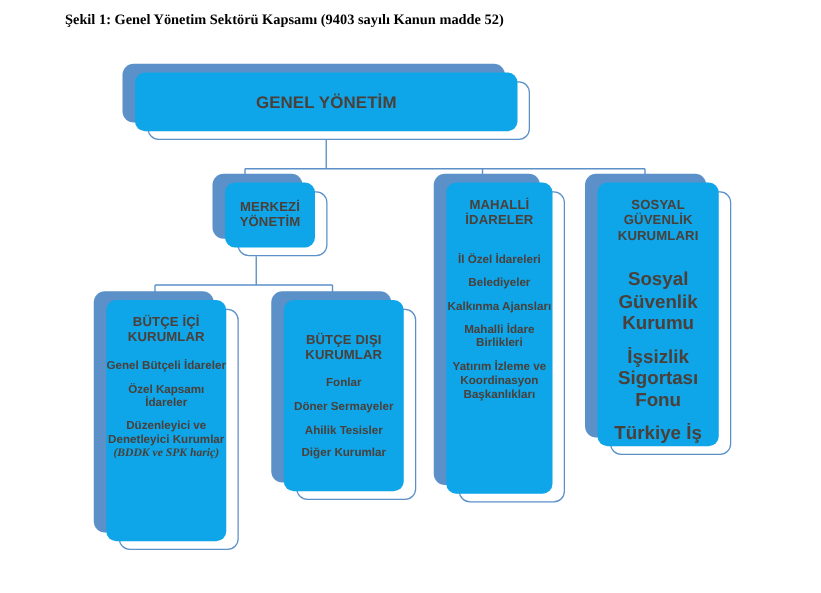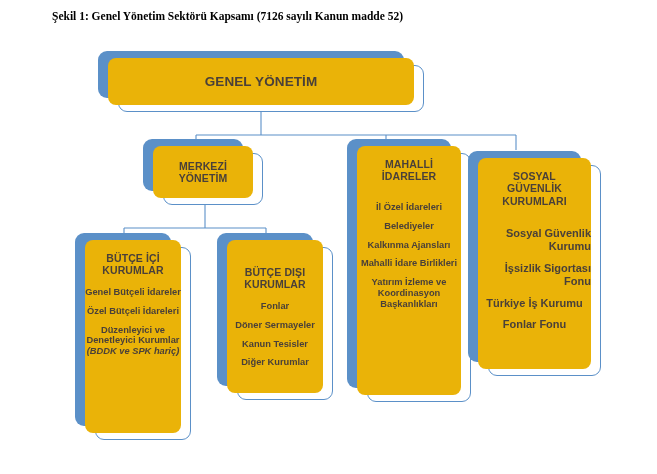--- a/index.html
+++ b/index.html
@@ -74,21 +74,21 @@
     border-radius: 9px;
     background: transparent;
   }
   
   .node .panel {
     position: absolute;
     left: 0;
     top: 0;
     right: 0;
     bottom: 0;
-    background: #eab308;
+    background: #0ea5e9;
     border-radius: 8px;
     display: flex;
     flex-direction: column;
     align-items: center;
     box-sizing: border-box;
     overflow: hidden;
   }
 
   .node-title {
     font-weight: bold;
@@ -104,71 +104,72 @@
     width: 100%;
   }
   .node-item {
     font-weight: bold;
     color: #4A4039;
     text-align: center;
     line-height: 1.17;
   }
   .node-item .ital {
     font-style: italic;
+    font-family: Liberation Serif, serif;
   }
 
   
   #node-genel-yonetim {
     left: 108px; top: 58px; width: 306px; height: 47px;
   }
   #node-genel-yonetim .panel { justify-content: center; }
   #node-genel-yonetim .node-title { font-size: 13.5px; }
 
   #node-merkezi-yonetim {
-    left: 153px; top: 146px; width: 100px; height: 52px;
+    left: 180px; top: 146px; width: 72px; height: 52px;
   }
   #node-merkezi-yonetim .panel { justify-content: center; }
   #node-merkezi-yonetim .node-title { font-size: 10.5px; }
 
   #node-mahalli-idareler {
-    left: 357px; top: 146px; width: 104px; height: 249px;
+    left: 357px; top: 146px; width: 85px; height: 249px;
   }
   #node-mahalli-idareler .panel { padding-top: 12px; }
   #node-mahalli-idareler .node-title { font-size: 10.5px; }
   #node-mahalli-idareler .node-items { margin-top: 19px; }
   #node-mahalli-idareler .node-item { font-size: 9.3px; margin-bottom: 8px; }
 
   #node-sosyal-guvenlik {
-    left: 478px; top: 158px; width: 113px; height: 211px;
+    left: 478px; top: 146px; width: 97px; height: 211px;
   }
   #node-sosyal-guvenlik .panel { padding-top: 12px; }
   #node-sosyal-guvenlik .node-title { font-size: 10.5px; }
   #node-sosyal-guvenlik .node-items { margin-top: 20px; }
-  #node-sosyal-guvenlik .node-item { font-size: 11px; margin-bottom: 9px; text-align: right; }
+  #node-sosyal-guvenlik .node-item { font-size: 15px; margin-bottom: 9px; }
 
   #node-butce-ici {
     left: 85px; top: 240px; width: 96px; height: 193px;
   }
   #node-butce-ici .panel { padding-top: 12px; }
   #node-butce-ici .node-title { font-size: 10.5px; }
   #node-butce-ici .node-items { margin-top: 10px; }
   #node-butce-ici .node-item { font-size: 9.3px; margin-bottom: 8px; }
 
   #node-butce-disi {
     left: 227px; top: 240px; width: 96px; height: 153px;
   }
   #node-butce-disi .panel { padding-top: 26px; }
   #node-butce-disi .node-title { font-size: 10.5px; }
   #node-butce-disi .node-items { margin-top: 10px; }
   #node-butce-disi .node-item { font-size: 9.3px; margin-bottom: 8px; }
 </style>
 </head>
 <body>
 
-<div id="figure-caption">Şekil 1: Genel Yönetim Sektörü Kapsamı (7126 sayılı Kanun madde 52)</div>
+<div id="figure-caption">Şekil 1: Genel Yönetim Sektörü Kapsamı (9403 sayılı Kanun madde 52)</div>
 
 <div id="diagram-canvas">
 
   <svg id="connector-layer" viewBox="0 0 657 474" width="657" height="474" xmlns="http://www.w3.org/2000/svg">
     <g fill="none" stroke="#5B90C8" stroke-width="1.1">
 
       <path d="M 261 112 L 261 135"></path>
       <path d="M 196 135 L 516 135"></path>
 
       <path d="M 196 135 L 196 150"></path>
@@ -240,36 +241,36 @@
   <div class="node" id="node-butce-ici">
     <div class="plate"></div>
     <div class="outline"></div>
     <div class="panel">
       <div class="node-title">
         <div>BÜTÇE İÇİ</div>
         <div>KURUMLAR</div>
       </div>
       <div class="node-items">
         <div class="node-item">Genel Bütçeli İdareler</div>
-        <div class="node-item">Özel Bütçeli İdareleri</div>
+        <div class="node-item">Özel Kapsamı İdareler</div>
         <div class="node-item"><span>Düzenleyici ve Denetleyici Kurumlar </span><span class="ital">(BDDK ve SPK hariç)</span></div>
       </div>
     </div>
   </div>
 
   <div class="node" id="node-butce-disi">
     <div class="plate"></div>
     <div class="outline"></div>
     <div class="panel">
       <div class="node-title">
         <div>BÜTÇE DIŞI</div>
         <div>KURUMLAR</div>
       </div>
       <div class="node-items">
         <div class="node-item">Fonlar</div>
         <div class="node-item">Döner Sermayeler</div>
-        <div class="node-item">Kanun Tesisler</div>
+        <div class="node-item">Ahilik Tesisler</div>
         <div class="node-item">Diğer Kurumlar</div>
       </div>
     </div>
   </div>
 
 </div>
 
 </body></html>

